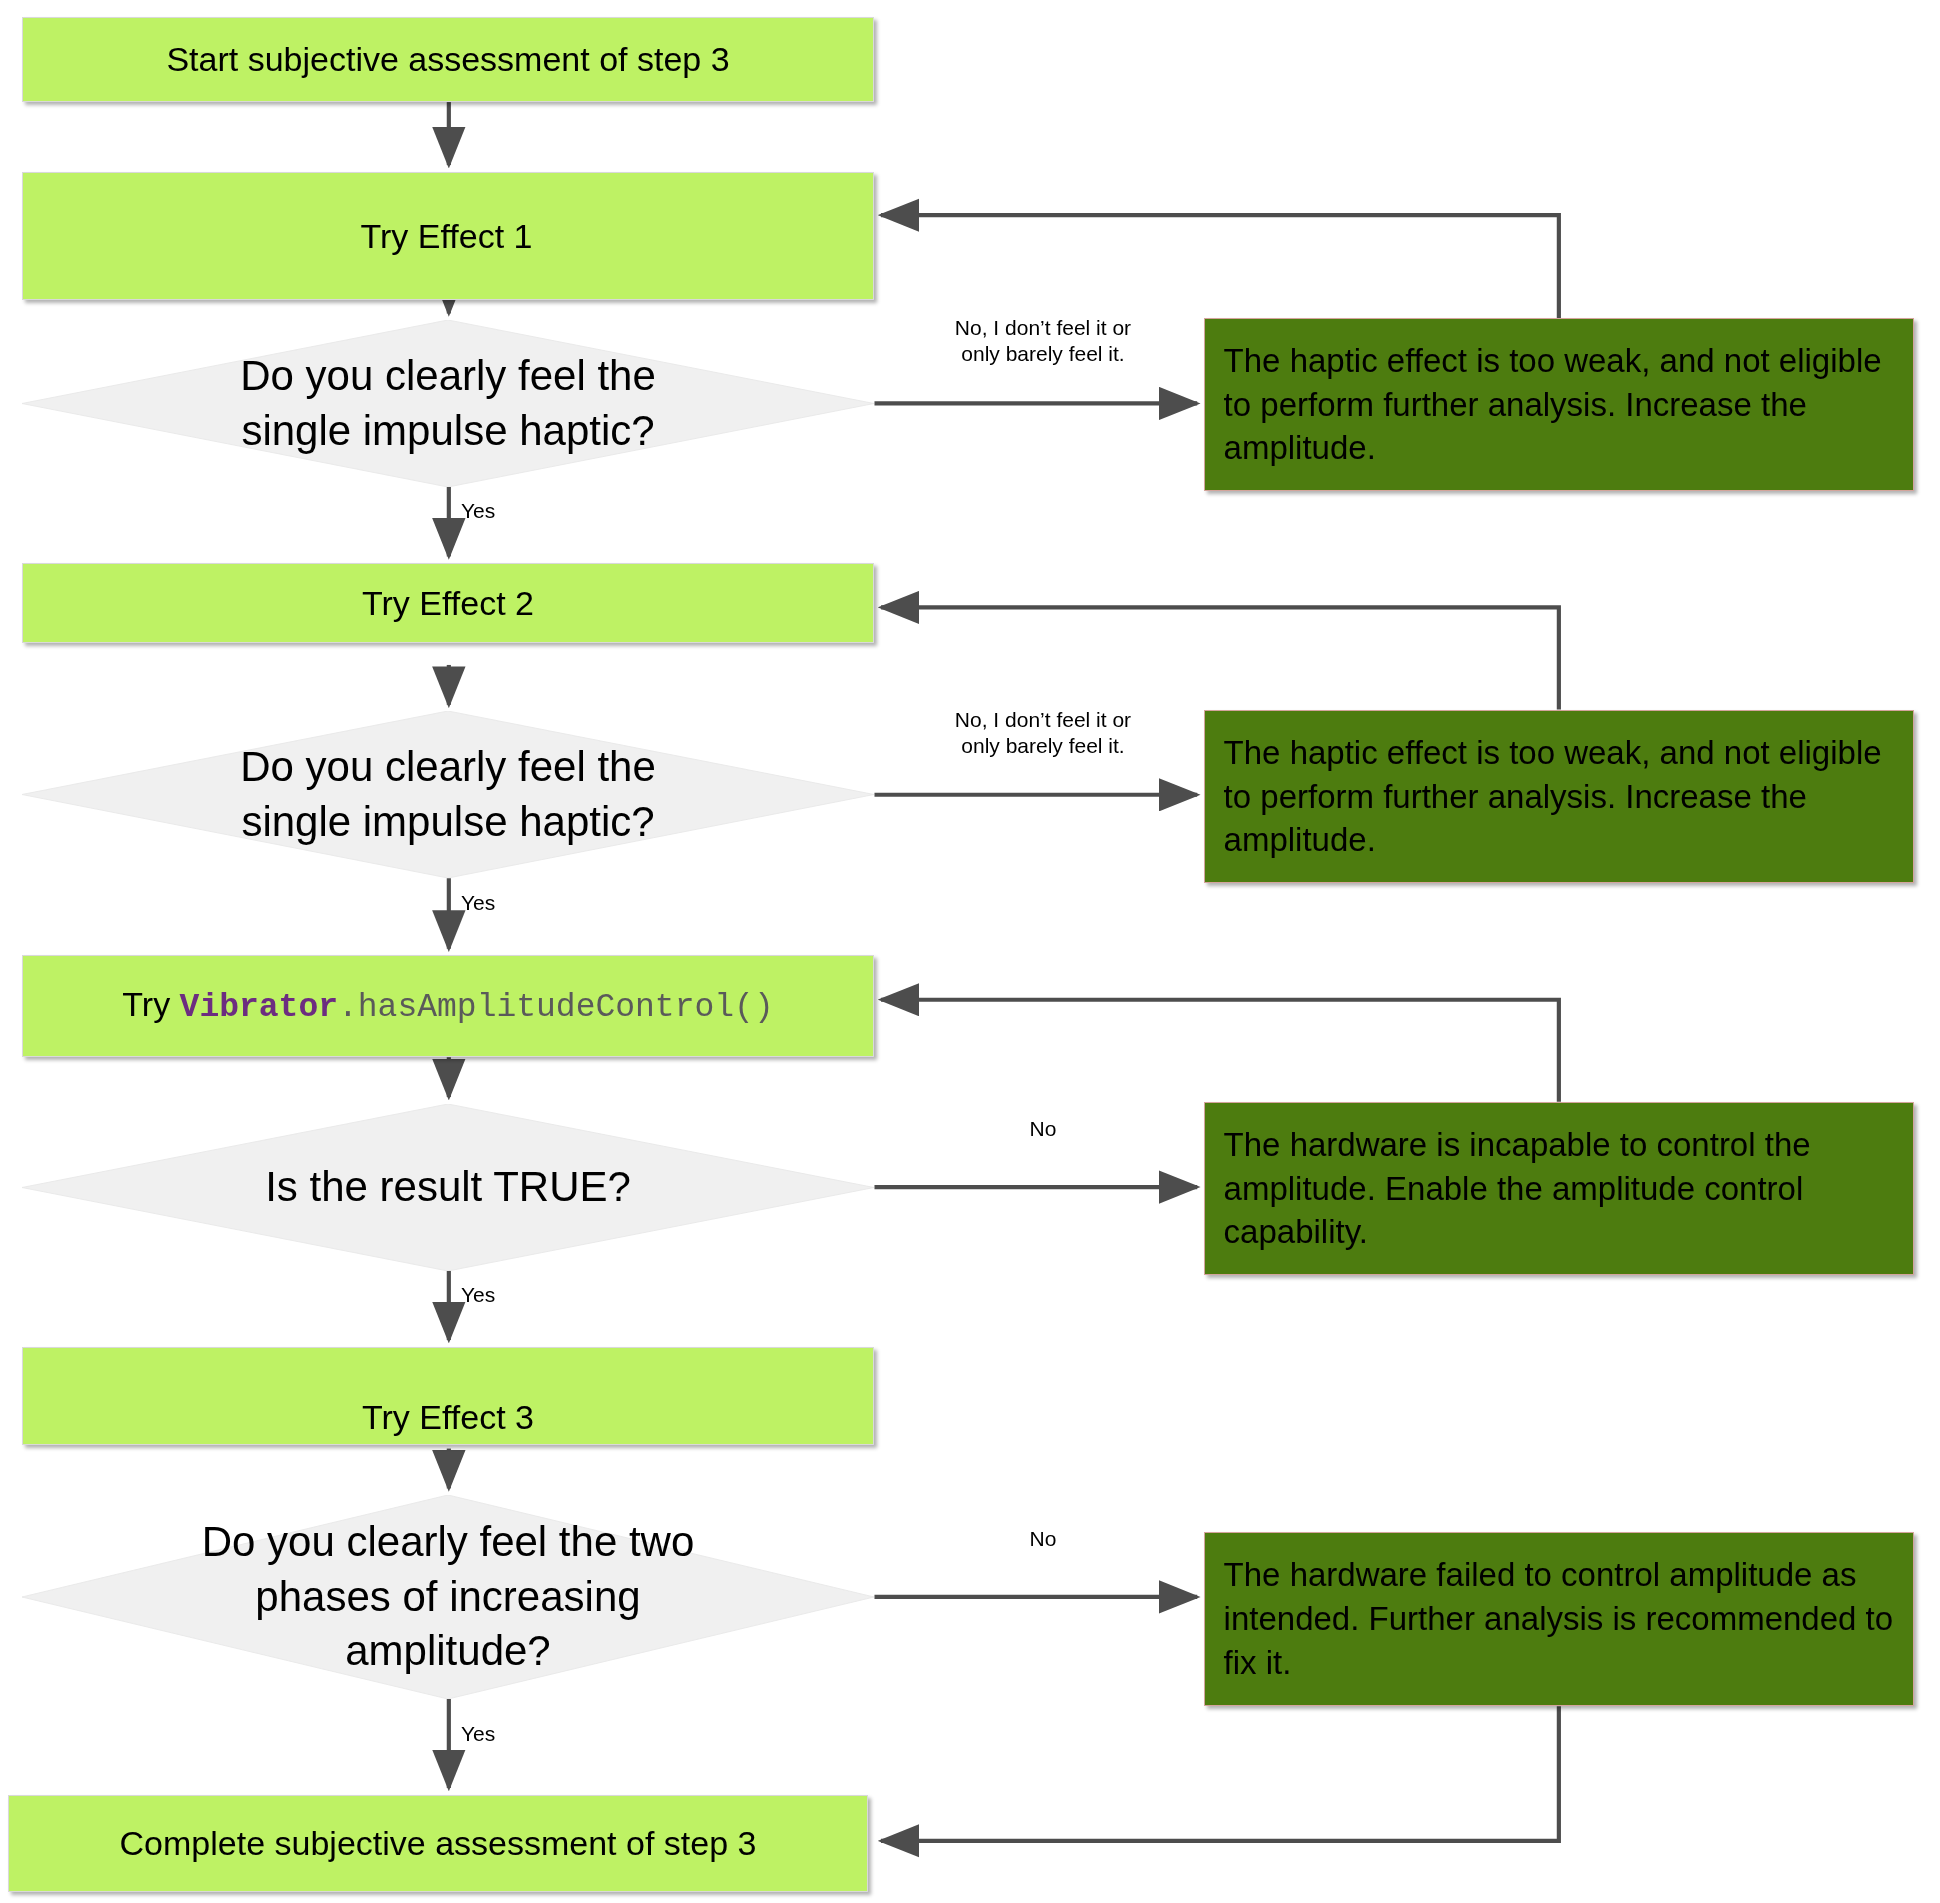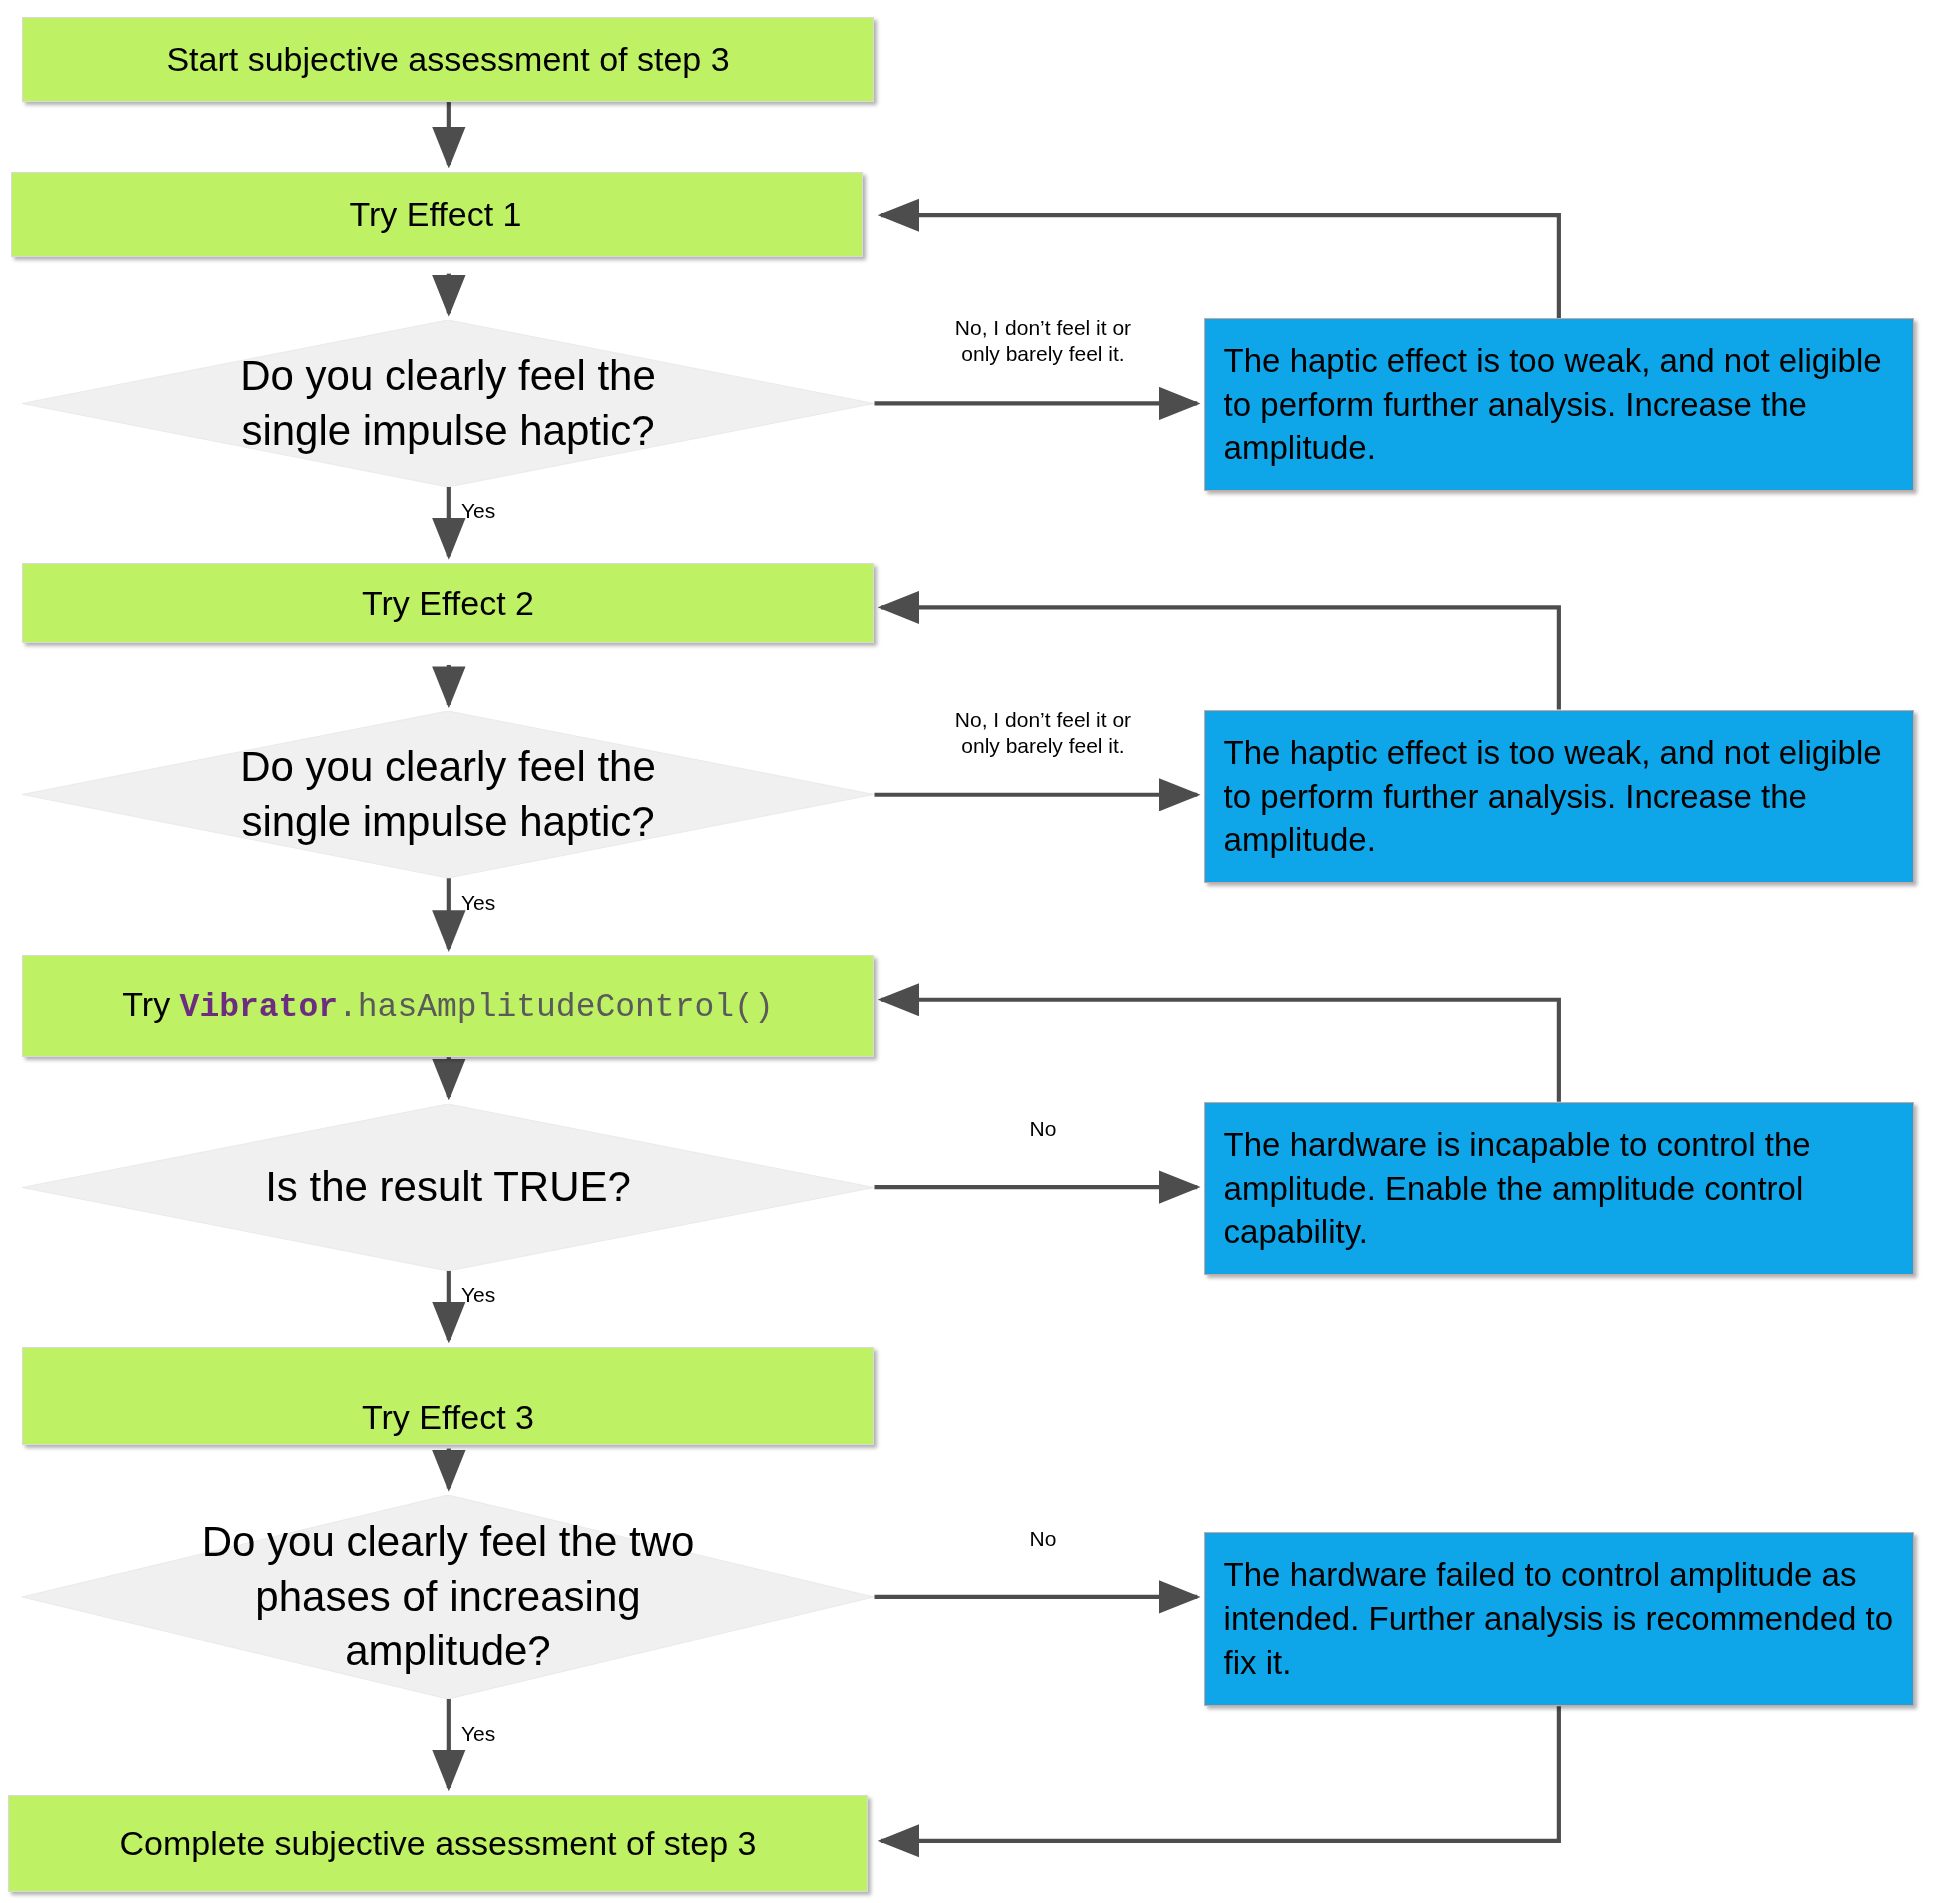--- a/index.html
+++ b/index.html
@@ -54,21 +54,21 @@
     display: flex;
     align-items: center;
     justify-content: center;
     text-align: center;
     color: #000000;
     font-size: 42px;
     line-height: 1.30;
   }
   
   .note {
-    background: #0ea5e9;
+    background: #4d7c0f;
     border: 0.9px solid #d4a49c;
     box-shadow: 2.8px 2.8px 3.7px rgba(0,0,0,0.30);
     color: #000000;
     font-size: 33px;
     line-height: 1.33;
     text-align: left;
     justify-content: center;
     padding: 9.3px 16.7px 9.3px 18.6px;
   }
   
@@ -150,21 +150,21 @@
       <path d="M1681,1188 L1681,1078 L950,1078"></path>
 
       <path d="M1681,1840 L1681,1985 L950,1985"></path>
     </g>
   </svg>
 
   <div class="node box" style="left:22px; top:16.7px; width:852px; height:85px;">
     <span>Start subjective assessment of step 3</span>
   </div>
 
-  <div class="node box" style="left:11px; top:172px; width:852px; height:85px;padding-left:10px;">
+  <div class="node box" style="left:22px; top:172px; width:852px; height:128px;padding-left:10px;">
     <span>Try Effect 1</span>
   </div>
 
   <div class="diamond-wrap" style="left:22px; top:320px; width:852px; height:167px;">
     <svg class="diamond-shape" viewBox="0 0 919 180" preserveAspectRatio="none">
       <polygon points="459.5,0 919,90 459.5,180 0,90" fill="#f0f0f0" stroke="#e8e8e8" stroke-width="1"></polygon>
     </svg>
     <div class="diamond-label" style="white-space:pre-line;">Do you clearly feel the
 single impulse haptic?</div>
   </div>

